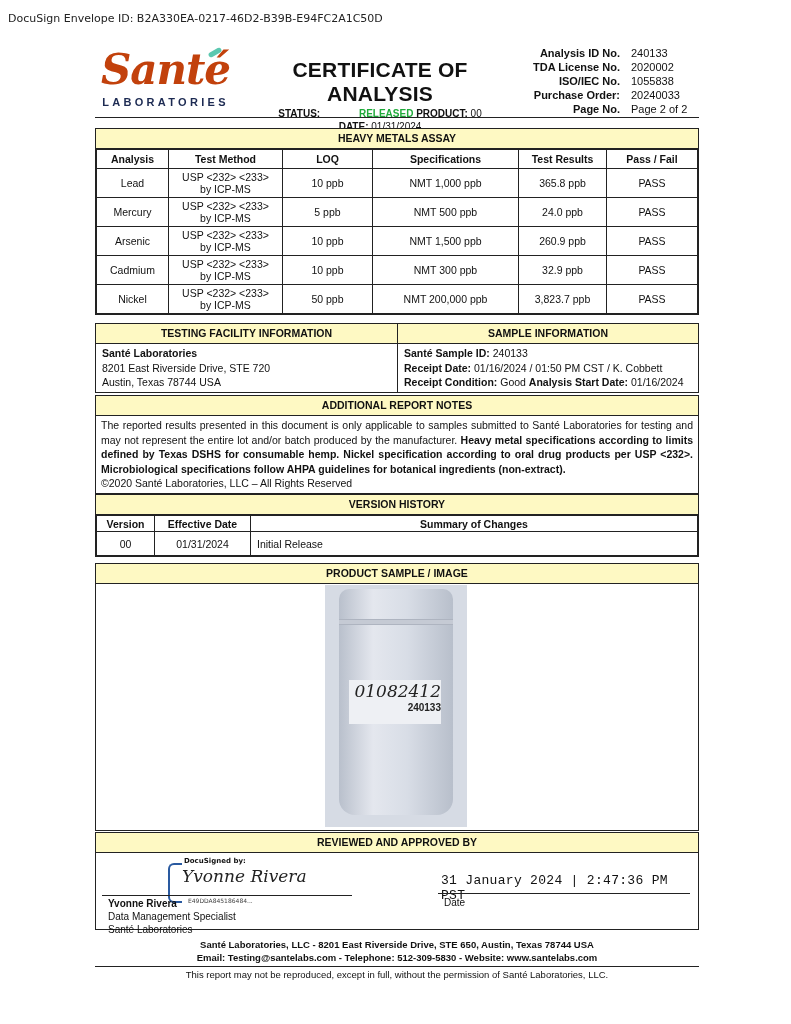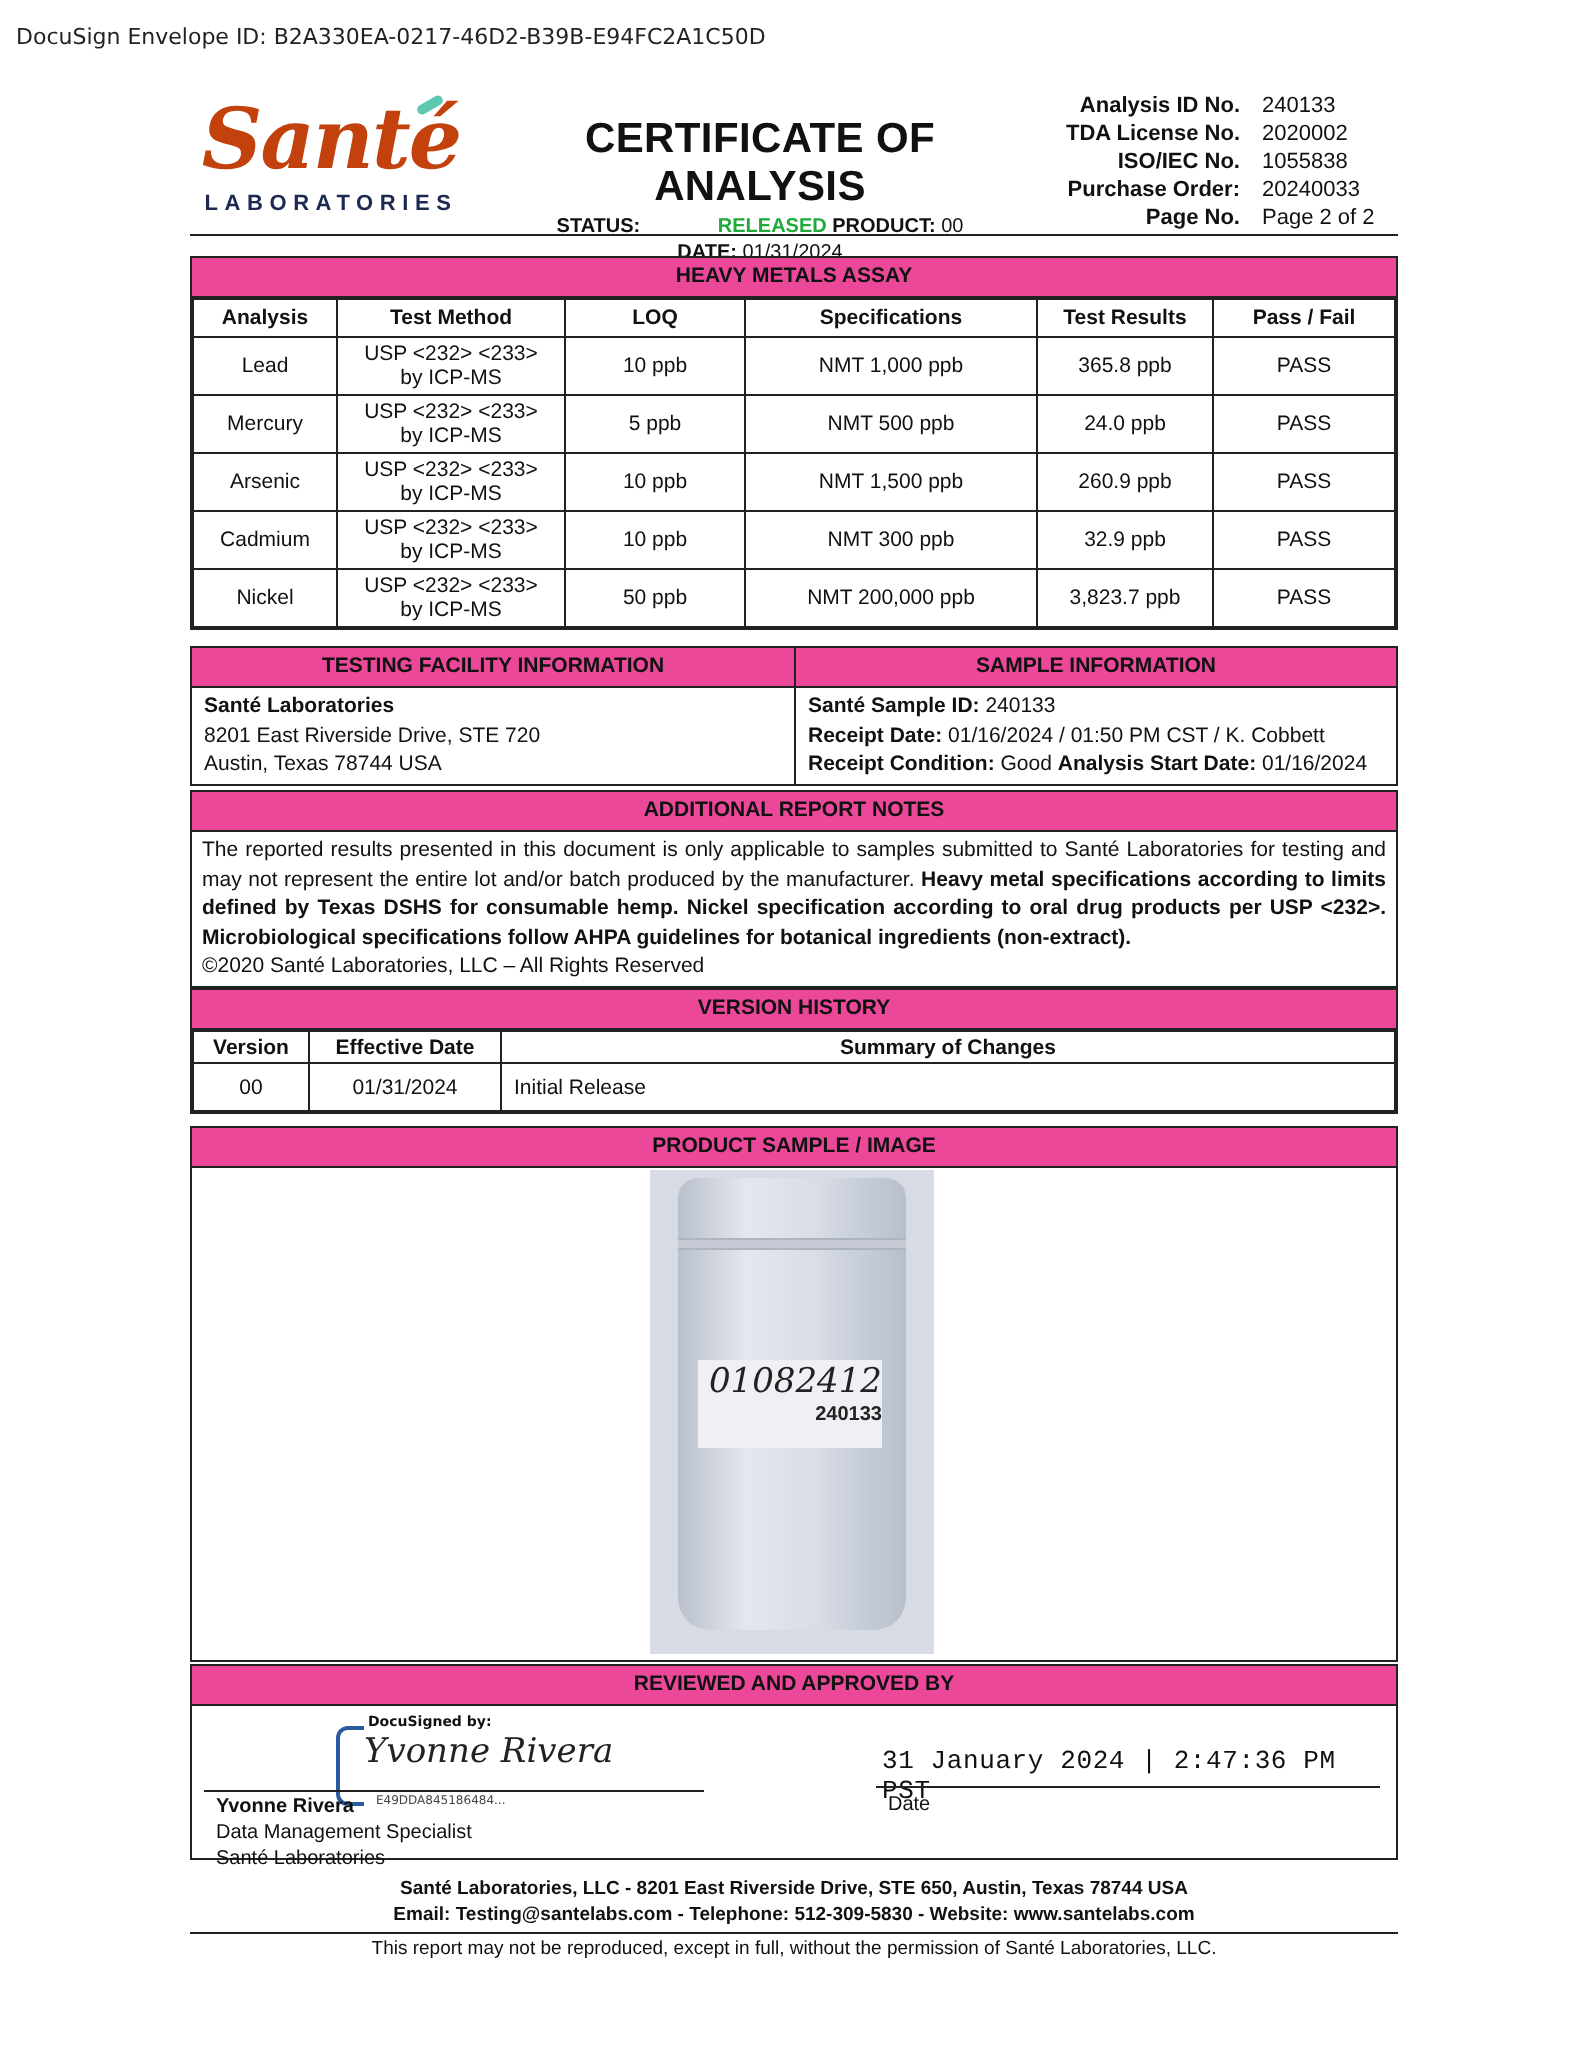--- a/index.html
+++ b/index.html
@@ -16,21 +16,21 @@
   .released { color: #1faa3a; font-weight: bold; padding-left: 36px; }
   .meta { position: absolute; left: 515px; top: 46px; font-size: 11px; }
   .meta table { border-collapse: collapse; }
   .meta td { padding: 0 3px; line-height: 14px; }
   .meta td.k { text-align: right; font-weight: bold; width: 108px; }
   .meta td.v { padding-left: 8px; }
   .hr-top { position: absolute; left: 95px; top: 117px; width: 604px; border-top: 1.5px solid #222; }
   .box { position: absolute; left: 95px; width: 604px; border: 1px solid #222; font-size: 10.5px; }
   .box table { width: 100%; border-collapse: collapse; }
   .box th, .box td { border: 1px solid #222; text-align: center; vertical-align: middle; }
-  .sechead { background: #ec4899; font-weight: bold; text-align: center; height: 20px; line-height: 19px; border-bottom: 1px solid #222; font-size: 10.5px; }
+  .sechead { background: #fef9c3; font-weight: bold; text-align: center; height: 20px; line-height: 19px; border-bottom: 1px solid #222; font-size: 10.5px; }
   .assay th { font-weight: bold; height: 19px; background: #fff; }
   .assay td { height: 29px; line-height: 12px; }
   .info { display: flex; }
   .info .col { flex: 1; }
   .info .col + .col { border-left: 1px solid #222; }
   .info .lines { padding: 2px 6px; line-height: 14.5px; font-size: 10.5px; }
   .notes .body { padding: 2px 5px; line-height: 14.5px; text-align: justify; font-size: 10.5px; }
   .vh th { font-weight: bold; height: 16px; }
   .vh td { height: 24px; }
   .vh td.left { text-align: left; padding-left: 6px; }

